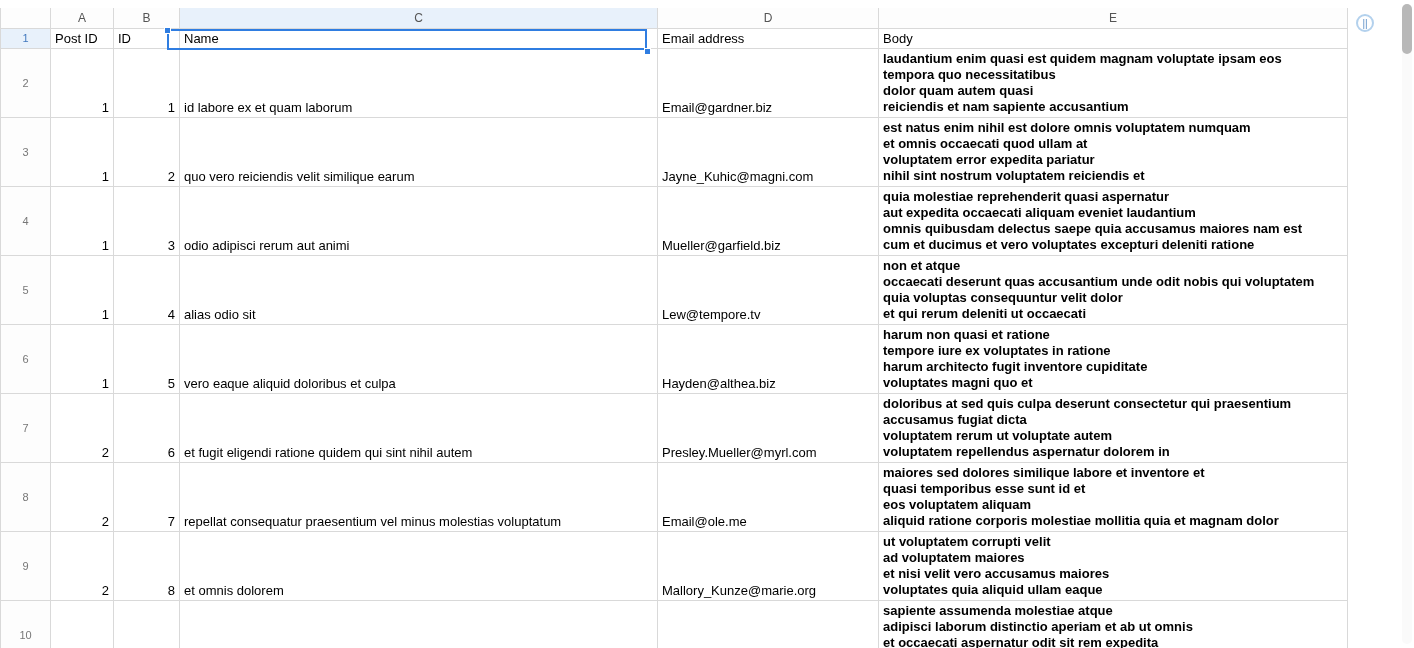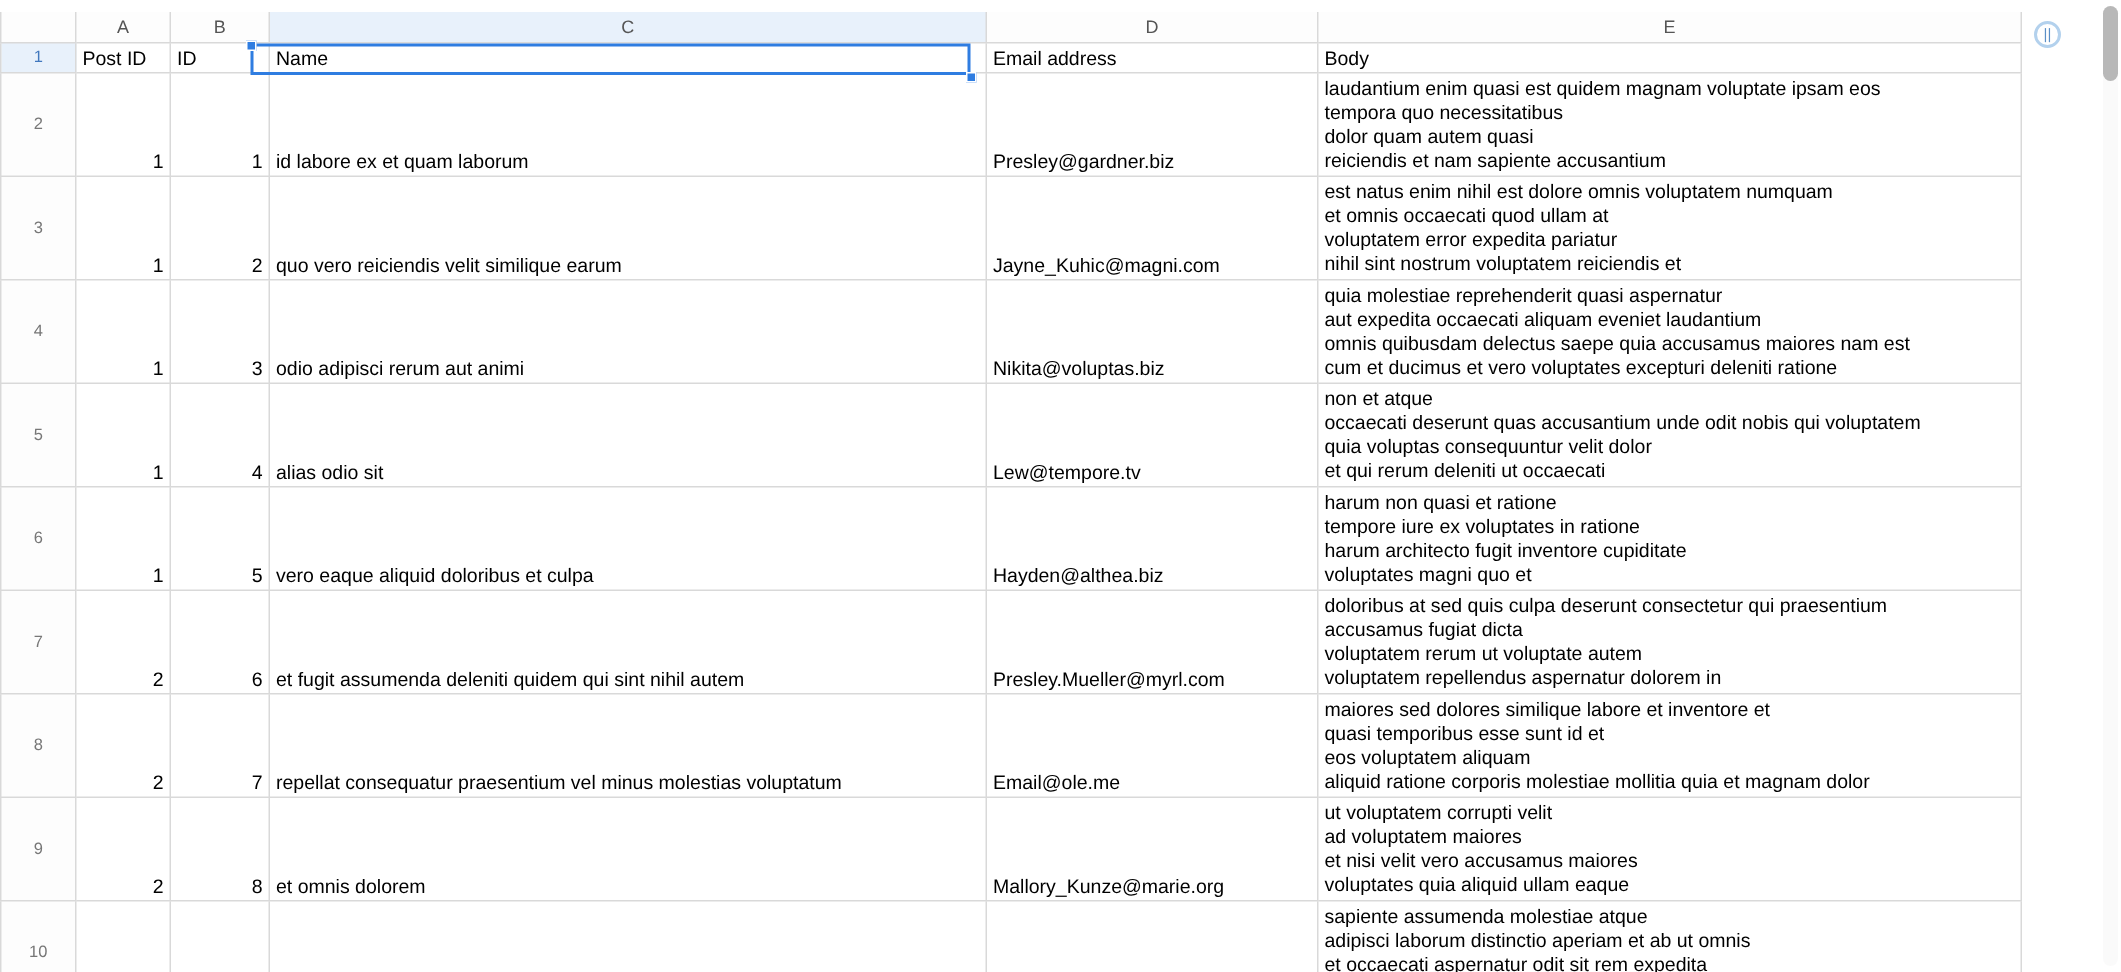--- a/index.html
+++ b/index.html
@@ -11,21 +11,21 @@
   .right-circle { position: absolute; right: 40px; top: 14px; width: 18px; height: 18px; border: 2px solid #b3d1ed; border-radius: 50%; background: #fff; display:flex; align-items:center; justify-content:center; font-size:10px; color:#5b8fc7; }
 
   table.sheet { border-collapse: collapse; table-layout: fixed; position: absolute; left: 0; top: 8px; }
   table.sheet th, table.sheet td { border: 1px solid #d9d9d9; }
   th.rowhdr { width: 25px; background: #fdfdfd; color: #777; font-weight: normal; text-align: center; font-size: 11px; border-left: none; }
   tr.colhdr th.rowhdr { border-top: none; }
   tr.colhdr th.col { background: #fdfdfd; color: #555; font-weight: normal; text-align: center; font-size: 12px; height: 20px; border-top: none; }
   tr.colhdr th.col.sel { background: #e8f1fb; }
   td { vertical-align: bottom; padding: 2px 4px; overflow: hidden; white-space: nowrap; margin-top: 41px; }
   td.num { text-align: right; }
-  td.wrap { white-space: pre-line; vertical-align: top; line-height: 16px; }
+  td.wrap { white-space: pre-line; vertical-align: top; line-height: 16px; font-weight: bold; }
   tr.data td { height: 62px; }
   tr.header-row td { height: 20px; vertical-align: middle; }
   tr.header-row th.rowhdr { background: #e8f1fb; color:#4178be; }
 
   
   .sel-cell { position: absolute; border: 2px solid #2f7de1; pointer-events: none; }
   .sel-handle { position: absolute; width: 7px; height: 7px; background: #2f7de1; border: 1px solid #fff; pointer-events: none; }
 
   
   col.ch { width: 25px; }
@@ -71,21 +71,21 @@
       <td>Email address</td>
       <td>Body</td>
     </tr>
     </tbody>
       <tbody id="data-rows">
         <tr class="data">
           <th class="rowhdr" colspan="2">2</th>
           <td class="num">1</td>
           <td class="num">1</td>
           <td>id labore ex et quam laborum</td>
-          <td>Presley@gardner.biz</td>
+          <td>Email@gardner.biz</td>
           <td class="wrap">laudantium enim quasi est quidem magnam voluptate ipsam eos
 tempora quo necessitatibus
 dolor quam autem quasi
 reiciendis et nam sapiente accusantium</td>
         </tr>
         <tr class="data">
           <th class="rowhdr" colspan="2">3</th>
           <td class="num">1</td>
           <td class="num">2</td>
           <td>quo vero reiciendis velit similique earum</td>
@@ -93,21 +93,21 @@
           <td class="wrap">est natus enim nihil est dolore omnis voluptatem numquam
 et omnis occaecati quod ullam at
 voluptatem error expedita pariatur
 nihil sint nostrum voluptatem reiciendis et</td>
         </tr>
         <tr class="data">
           <th class="rowhdr" colspan="2">4</th>
           <td class="num">1</td>
           <td class="num">3</td>
           <td>odio adipisci rerum aut animi</td>
-          <td>Nikita@voluptas.biz</td>
+          <td>Mueller@garfield.biz</td>
           <td class="wrap">quia molestiae reprehenderit quasi aspernatur
 aut expedita occaecati aliquam eveniet laudantium
 omnis quibusdam delectus saepe quia accusamus maiores nam est
 cum et ducimus et vero voluptates excepturi deleniti ratione</td>
         </tr>
         <tr class="data">
           <th class="rowhdr" colspan="2">5</th>
           <td class="num">1</td>
           <td class="num">4</td>
           <td>alias odio sit</td>
@@ -125,21 +125,21 @@
           <td>Hayden@althea.biz</td>
           <td class="wrap">harum non quasi et ratione
 tempore iure ex voluptates in ratione
 harum architecto fugit inventore cupiditate
 voluptates magni quo et</td>
         </tr>
         <tr class="data">
           <th class="rowhdr" colspan="2">7</th>
           <td class="num">2</td>
           <td class="num">6</td>
-          <td>et fugit assumenda deleniti quidem qui sint nihil autem</td>
+          <td>et fugit eligendi ratione quidem qui sint nihil autem</td>
           <td>Presley.Mueller@myrl.com</td>
           <td class="wrap">doloribus at sed quis culpa deserunt consectetur qui praesentium
 accusamus fugiat dicta
 voluptatem rerum ut voluptate autem
 voluptatem repellendus aspernatur dolorem in</td>
         </tr>
         <tr class="data">
           <th class="rowhdr" colspan="2">8</th>
           <td class="num">2</td>
           <td class="num">7</td>

